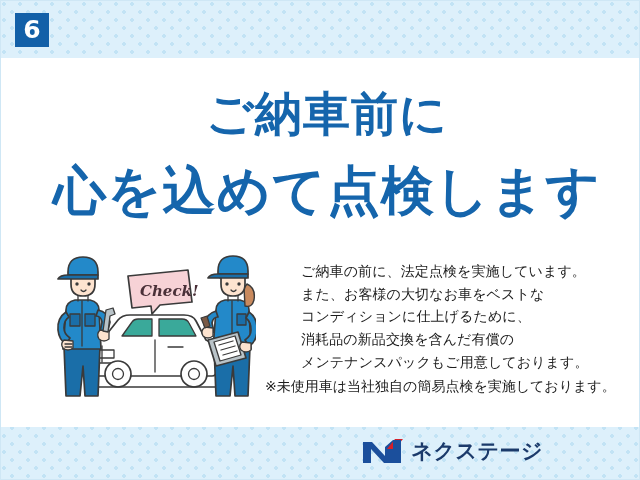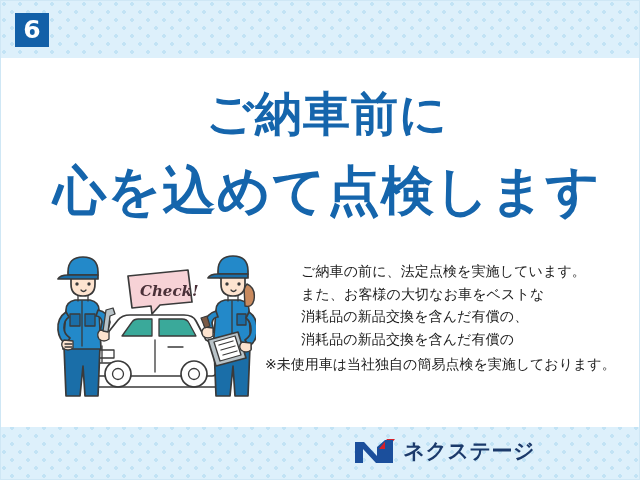--- a/index.html
+++ b/index.html
@@ -141,21 +141,21 @@
     line-height: 1.55;
     letter-spacing: 0;
     margin-top: 3px;
     white-space: nowrap;
     color: #1c1c1c;
   }
 
   
   #footer {
     position: absolute;
-    left: 0;
+    left: 8px;
     bottom: 0;
     width: 556px;
     height: 53px;
   }
   #logo {
     position: absolute;
     right: 22px;
     top: 12px;
     display: flex;
     align-items: center;
@@ -323,22 +323,23 @@
             <circle cx="183" cy="30" r="1.7" fill="#3a3a3a"></circle>
             <path class="olt" d="M175 36 Q177.5 39 180 36"></path>
             <path class="olt" d="M172 42 L172 47 M182 42 L182 47"></path>
           </g>
         </svg>
       </div>
 
       <div id="body-copy">
         <span class="body-line">ご納車の前に、法定点検を実施しています。</span>
         <span class="body-line">また、お客様の大切なお車をベストな</span>
-        <span class="body-line">消耗品の新品交換を含んだ有償の、</span>
+        <span class="body-line">コンディションに仕上げるために、</span>
         <span class="body-line">消耗品の新品交換を含んだ有償の</span>
+        <span class="body-line">メンテナンスパックもご用意しております。</span>
         <span id="body-note">※未使用車は当社独自の簡易点検を実施しております。</span>
       </div>
 
     </div>
   </div>
 
   <div id="footer">
     <div id="logo">
       <svg id="logo-mark" width="42" height="26" viewBox="0 0 42 26" xmlns="http://www.w3.org/2000/svg">
         <path d="M1 25 L1 4 L10 4 L23 18 L23 9 L31 2 L31 25 L22 25 L9 11 L9 25 Z" fill="#1b4f9c"></path>

